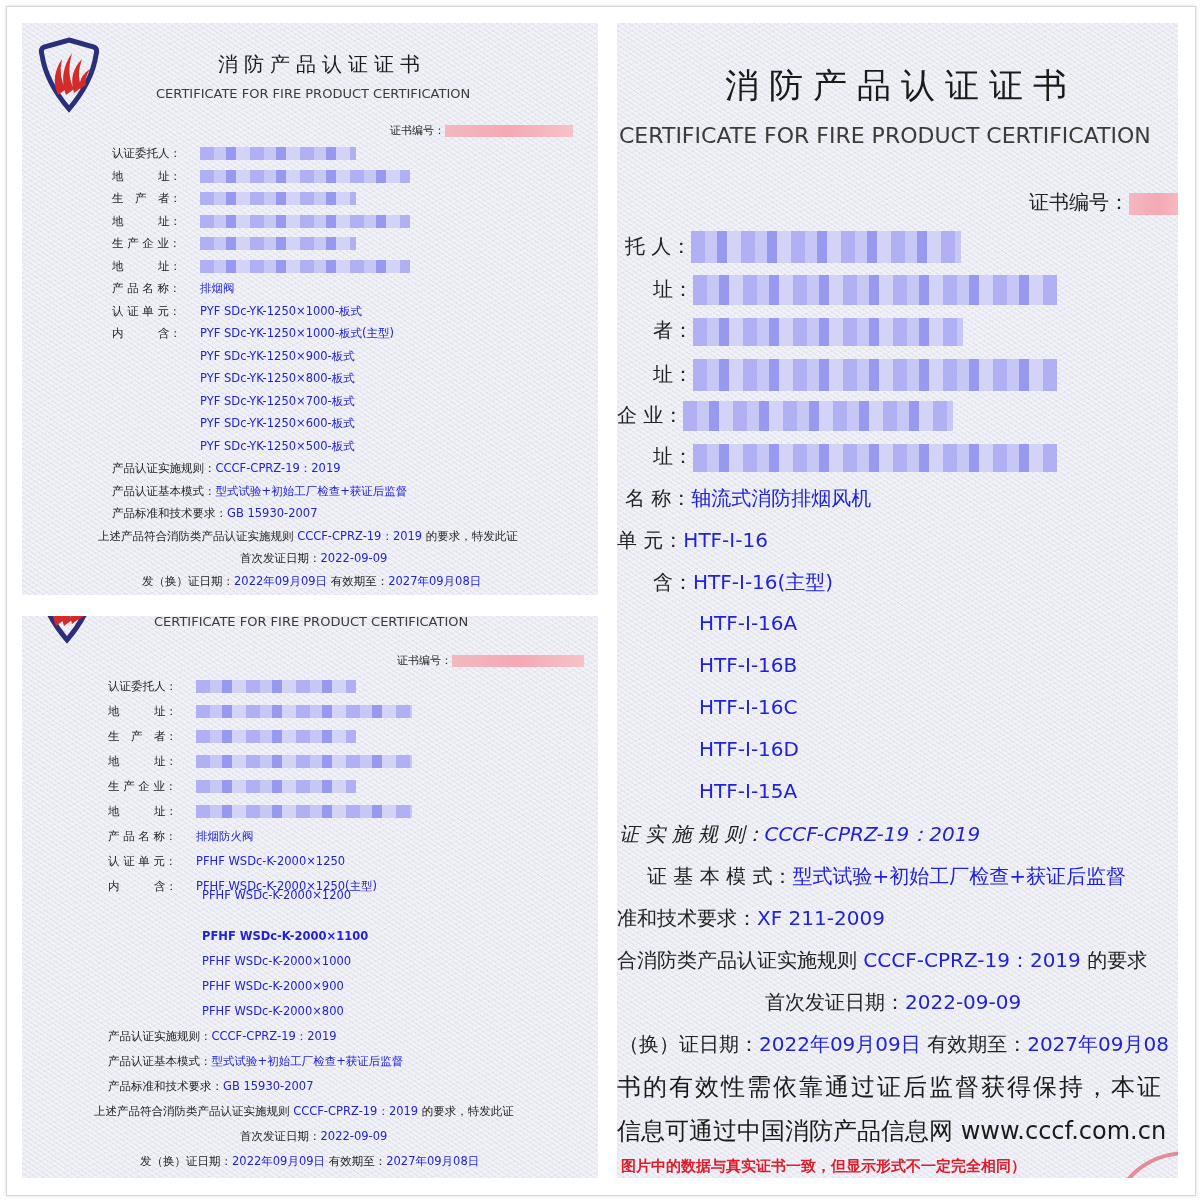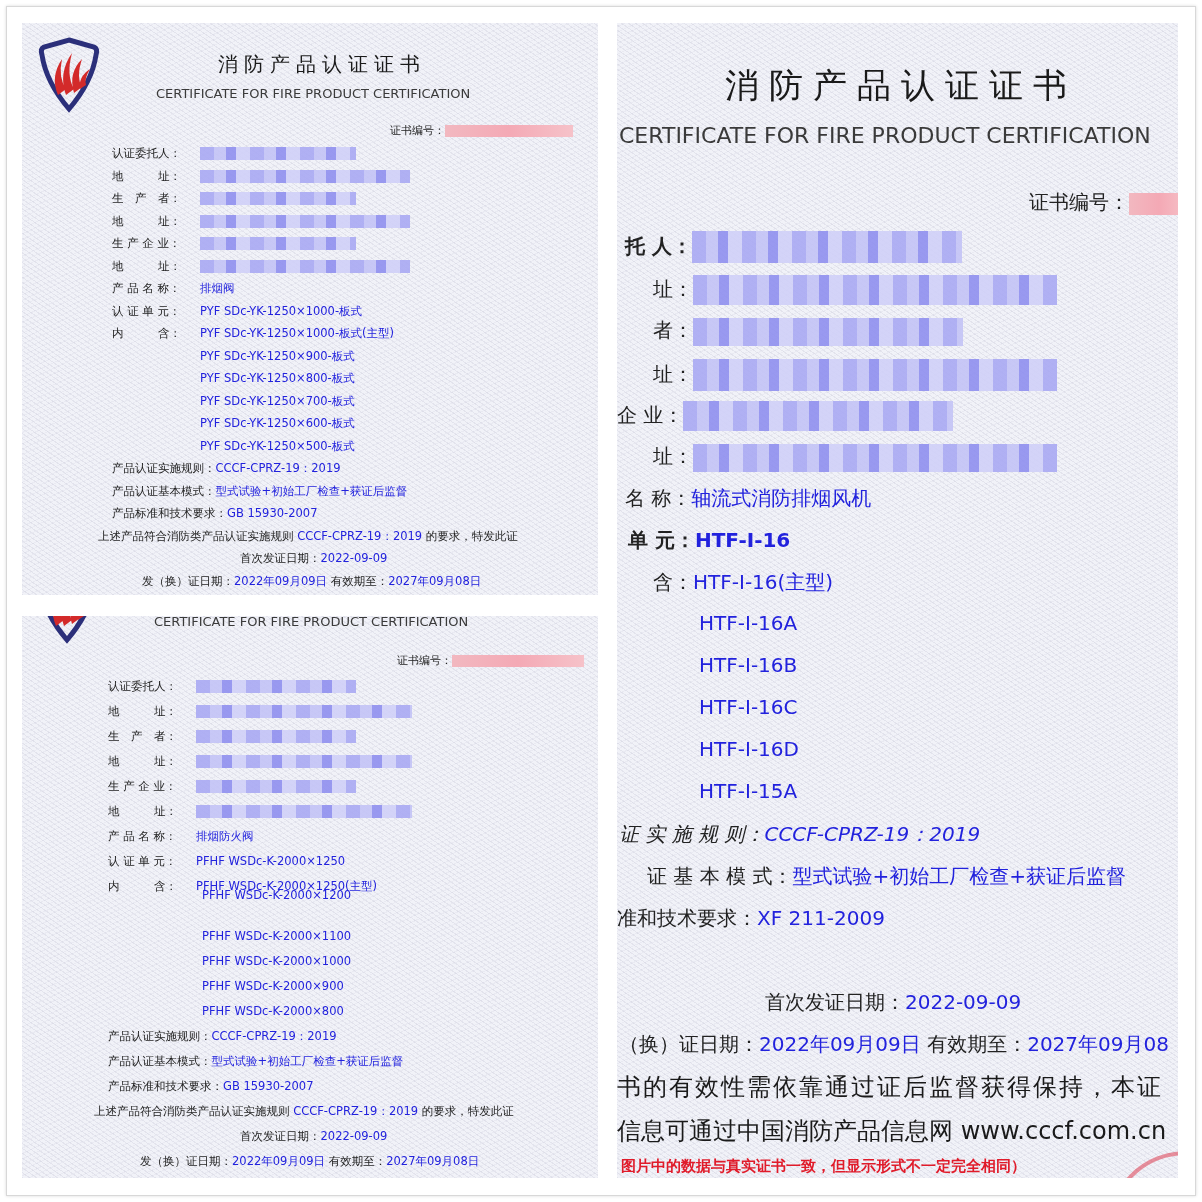--- a/index.html
+++ b/index.html
@@ -100,58 +100,59 @@
   <div class="row s" style="left:86px;top:88px;"><span class="lbl">地　　　址：</span><span class="redact-blue" style="width:216px;height:13px;"></span></div>
   <div class="row s" style="left:86px;top:113px;"><span class="lbl">生　产　者：</span><span class="redact-blue" style="width:160px;height:13px;"></span></div>
   <div class="row s" style="left:86px;top:138px;"><span class="lbl">地　　　址：</span><span class="redact-blue" style="width:216px;height:13px;"></span></div>
   <div class="row s" style="left:86px;top:163px;"><span class="lbl">生 产 企 业：</span><span class="redact-blue" style="width:160px;height:13px;"></span></div>
   <div class="row s" style="left:86px;top:188px;"><span class="lbl">地　　　址：</span><span class="redact-blue" style="width:216px;height:13px;"></span></div>
 
   <div class="row s" style="left:86px;top:213px;"><span class="lbl">产 品 名 称：</span><span class="val">排烟防火阀</span></div>
   <div class="row s" style="left:86px;top:238px;"><span class="lbl">认 证 单 元：</span><span class="val">PFHF WSDc-K-2000×1250</span></div>
   <div class="row s" style="left:86px;top:263px;"><span class="lbl">内　　　含：</span><span class="val">PFHF WSDc-K-2000×1250(主型)</span></div>
   <div class="row s val" style="left:180px;top:272px;">PFHF WSDc-K-2000×1200</div>
-  <div class="row s val" style="left:180px;top:313px;">PFHF WSDc-K-2000×1100</div>
+  <div class="row s val" style="left:180px;top:313px;font-weight:bold;">PFHF WSDc-K-2000×1100</div>
   <div class="row s val" style="left:180px;top:338px;">PFHF WSDc-K-2000×1000</div>
   <div class="row s val" style="left:180px;top:363px;">PFHF WSDc-K-2000×900</div>
   <div class="row s val" style="left:180px;top:388px;">PFHF WSDc-K-2000×800</div>
 
   <div class="row s" style="left:86px;top:413px;"><span>产品认证实施规则：</span><span class="val">CCCF-CPRZ-19：2019</span></div>
   <div class="row s" style="left:86px;top:438px;"><span>产品认证基本模式：</span><span class="val">型式试验+初始工厂检查+获证后监督</span></div>
   <div class="row s" style="left:86px;top:463px;"><span>产品标准和技术要求：</span><span class="val">GB 15930-2007</span></div>
   <div class="row s" style="left:72px;top:488px;"><span>上述产品符合消防类产品认证实施规则 </span><span class="val">CCCF-CPRZ-19：2019</span><span> 的要求，特发此证</span></div>
   <div class="row s" style="left:218px;top:513px;"><span>首次发证日期：</span><span class="val">2022-09-09</span></div>
   <div class="row s" style="left:118px;top:538px;"><span>发（换）证日期：</span><span class="val">2022年09月09日</span><span> 有效期至：</span><span class="val">2027年09月08日</span></div>
 </div>
 
 <div class="panel" id="p3">
   <div class="title-cn" style="left:108px;top:40px;font-size:34px;letter-spacing:10px;">消防产品认证证书</div>
   <div class="title-en" style="left:2px;top:100px;font-size:22px;">CERTIFICATE FOR FIRE PRODUCT CERTIFICATION</div>
   <div class="certno" style="left:412px;top:166px;font-size:20px;">
     <span>证书编号：</span><span class="redact-red" style="width:60px;height:22px;"></span>
   </div>
 
-  <div class="row l" style="left:8px;top:208px;font-weight:bold;"><span>托 人：</span><span class="redact-blue" style="width:270px;height:32px;"></span></div>
+  <div class="row l" style="left:8px;top:208px;"><span>托 人：</span><span class="redact-blue" style="width:270px;height:32px;"></span></div>
   <div class="row l" style="left:36px;top:252px;"><span>址：</span><span class="redact-blue" style="width:364px;height:30px;"></span></div>
   <div class="row l" style="left:36px;top:294px;"><span>者：</span><span class="redact-blue" style="width:270px;height:28px;"></span></div>
   <div class="row l" style="left:36px;top:336px;"><span>址：</span><span class="redact-blue" style="width:364px;height:32px;"></span></div>
   <div class="row l" style="left:0px;top:378px;"><span>企 业：</span><span class="redact-blue" style="width:270px;height:30px;"></span></div>
   <div class="row l" style="left:36px;top:420px;"><span>址：</span><span class="redact-blue" style="width:364px;height:28px;"></span></div>
 
   <div class="row l" style="left:8px;top:462px;"><span>名 称：</span><span class="val">轴流式消防排烟风机</span></div>
-  <div class="row l" style="left:11px;top:504px;font-weight:bold;"><span>单 元：</span><span class="val">HTF-I-16</span></div>
+  <div class="row l" style="left:0px;top:504px;"><span>单 元：</span><span class="val">HTF-I-16</span></div>
   <div class="row l" style="left:36px;top:546px;"><span>含：</span><span class="val">HTF-I-16(主型)</span></div>
   <div class="row l val" style="left:82px;top:588px;">HTF-I-16A</div>
   <div class="row l val" style="left:82px;top:630px;">HTF-I-16B</div>
   <div class="row l val" style="left:82px;top:672px;">HTF-I-16C</div>
   <div class="row l val" style="left:82px;top:714px;">HTF-I-16D</div>
   <div class="row l val" style="left:82px;top:756px;">HTF-I-15A</div>
 
   <div class="row l" style="left:2px;top:798px;font-style:italic;"><span>证 实 施 规 则：</span><span class="val">CCCF-CPRZ-19：2019</span></div>
   <div class="row l" style="left:2px;top:840px;margin-left:28px;"><span>证 基 本 模 式：</span><span class="val">型式试验+初始工厂检查+获证后监督</span></div>
   <div class="row l" style="left:0px;top:882px;"><span>准和技术要求：</span><span class="val">XF 211-2009</span></div>
+  <div class="row l" style="left:0px;top:924px;"><span>合消防类产品认证实施规则 </span><span class="val">CCCF-CPRZ-19：2019</span><span> 的要求</span></div>
   <div class="row l" style="left:148px;top:966px;"><span>首次发证日期：</span><span class="val">2022-09-09</span></div>
   <div class="row l" style="left:2px;top:1008px;"><span>（换）证日期：</span><span class="val">2022年09月09日</span><span> 有效期至：</span><span class="val">2027年09月08</span></div>
   <div class="row" style="left:0px;top:1048px;font-size:24px;color:#1a1a1a;letter-spacing:2px;">书的有效性需依靠通过证后监督获得保持，本证</div>
   <div class="row" style="left:4px;top:1134px;font-size:15px;font-weight:bold;color:#e01b2a;">图片中的数据与真实证书一致，但显示形式不一定完全相同）</div>
   <div class="row" style="left:0px;top:1092px;font-size:24px;color:#1a1a1a;">信息可通过中国消防产品信息网 www.cccf.com.cn</div>
   <div class="seal" style="left:490px;top:1128px;width:150px;height:150px;"></div>
 </div>
 
 </body></html>

